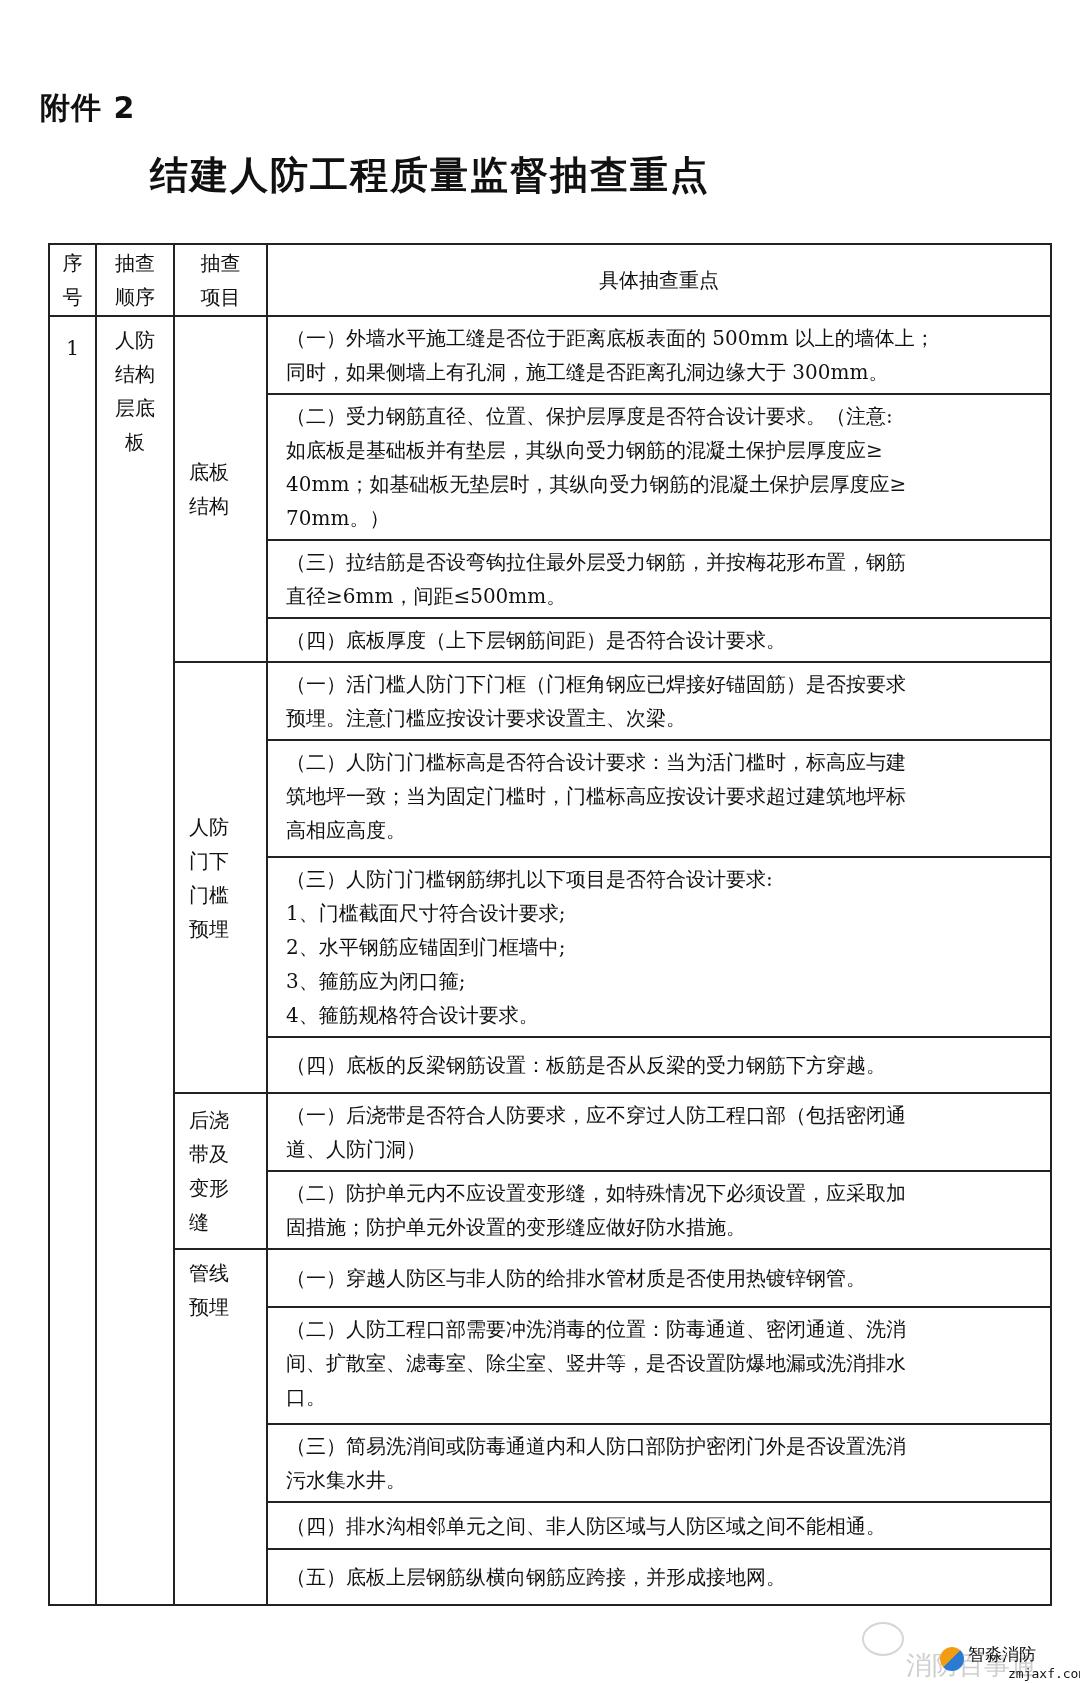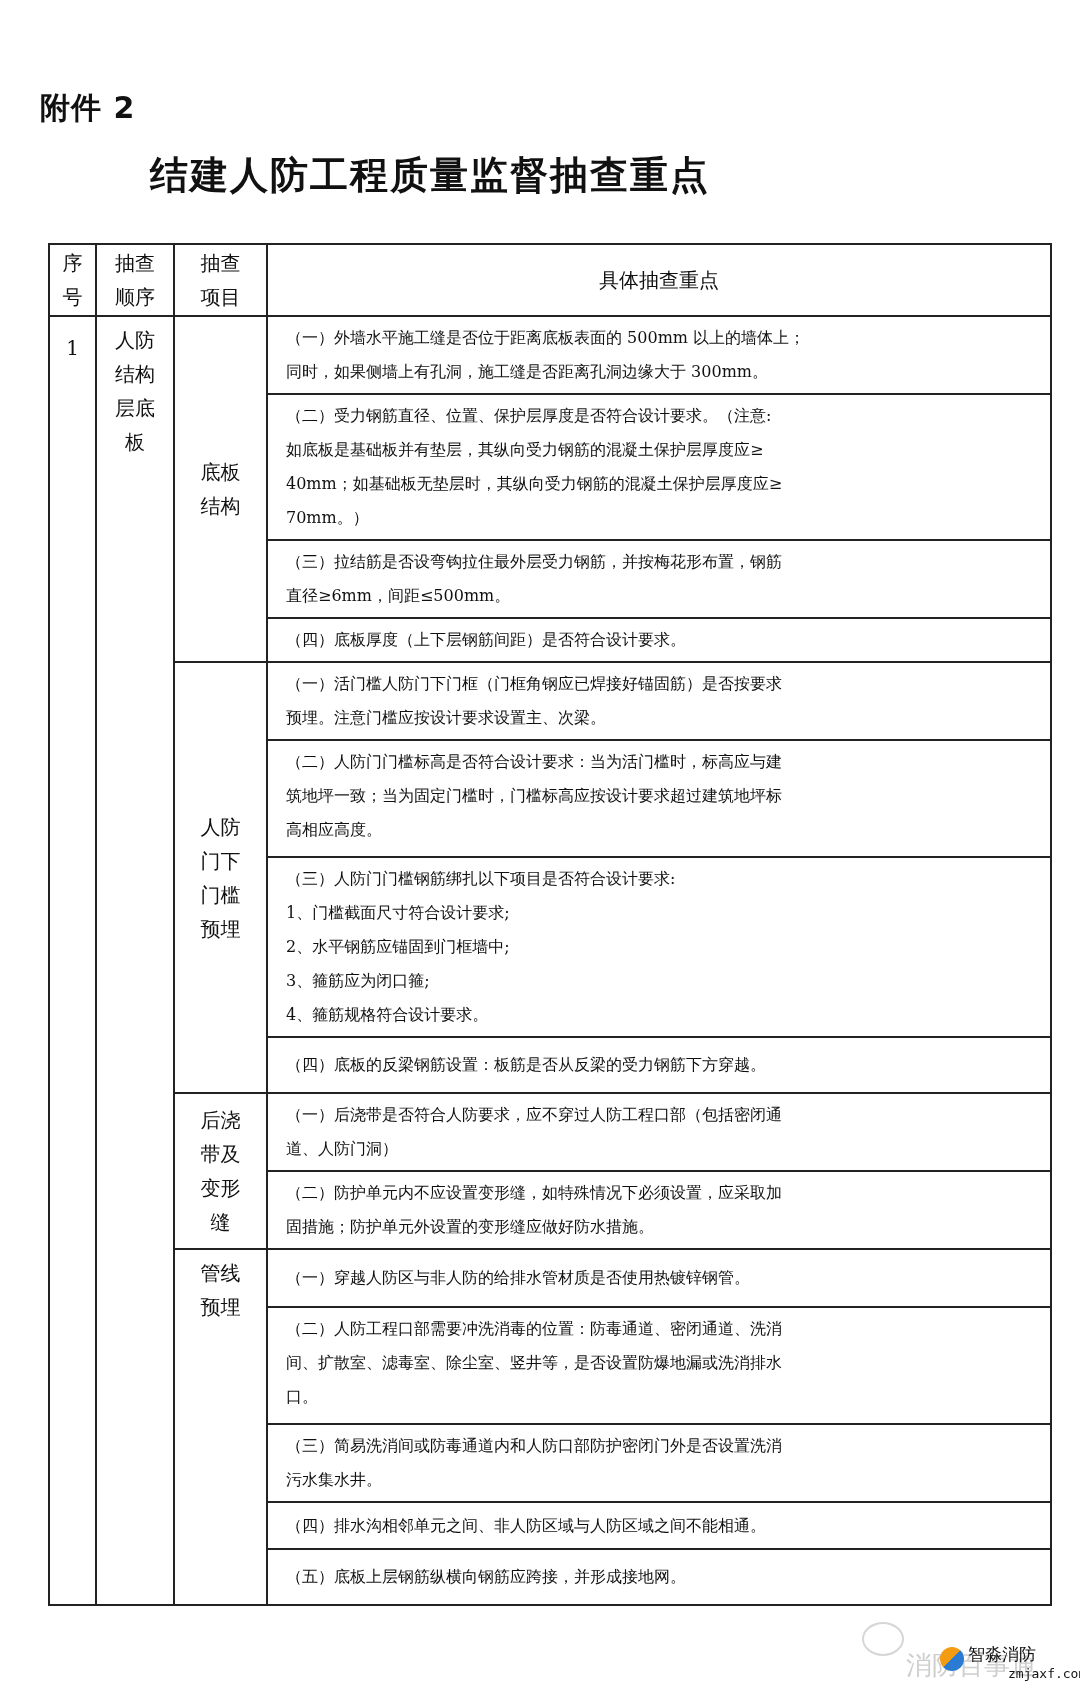--- a/index.html
+++ b/index.html
@@ -5,23 +5,23 @@
   html,body{margin:0;padding:0;background:#fff;}
   body{width:1080px;height:1683px;position:relative;overflow:hidden;font-family:"DejaVu Serif","Liberation Serif",serif;color:#111;}
   .attach{position:absolute;left:40px;top:88px;font-family:"DejaVu Sans","Liberation Sans",sans-serif;font-weight:bold;font-size:30px;letter-spacing:1px;text-align:right;}
   .title{position:absolute;left:0;width:860px;top:150px;text-align:center;font-family:"DejaVu Sans","Liberation Sans",sans-serif;font-weight:bold;font-size:38px;letter-spacing:2px;}
   table{position:absolute;left:48px;top:243px;width:1004px;border-collapse:collapse;table-layout:fixed;}
   td,th{border:2px solid #222;vertical-align:top;font-weight:normal;font-size:20px;line-height:34px;padding:0;}
   th{text-align:center;vertical-align:middle;height:70px;}
   .c0{width:47px;} .c1{width:78px;} .c2{width:93px;}
   td.num{text-align:center;padding-top:14px;}
   td.cat{text-align:center;padding:6px 12px 0;}
-  td.item{text-align:center;vertical-align:middle;padding:0 14px;border-radius:6px;}
+  td.item{text-align:left;vertical-align:middle;padding:0 14px;border-radius:6px;}
   td.item.top{vertical-align:top;padding-top:6px;}
-  td.txt{padding:4px 10px 4px 18px;font-size:16px;}
+  td.txt{padding:4px 10px 4px 18px;font-size:20px;}
   td.txt.mid{vertical-align:middle;}
   .line{display:block;}
   .wm{position:absolute;left:862px;top:1628px;font-family:Liberation Serif, serif;font-size:26px;color:#cfcfcf;margin-top:20px;}
   .wm-icon{position:absolute;left:862px;top:1622px;width:38px;height:30px;border:2px solid #d6d6d6;border-radius:50%;}
   .logo{position:absolute;left:968px;top:1643px;font-family:"DejaVu Sans",sans-serif;}
   .logo .name{font-size:17px;color:#111;}
   .logo .url{font-size:13px;color:#111;font-family:"DejaVu Sans Mono",monospace;margin-left:40px;}
   .logo-mark{position:absolute;left:-28px;top:4px;width:24px;height:24px;border-radius:50%;background:linear-gradient(135deg,#f39c12 0 50%,#2a7bd1 50% 100%);}
 </style>
 </head>

